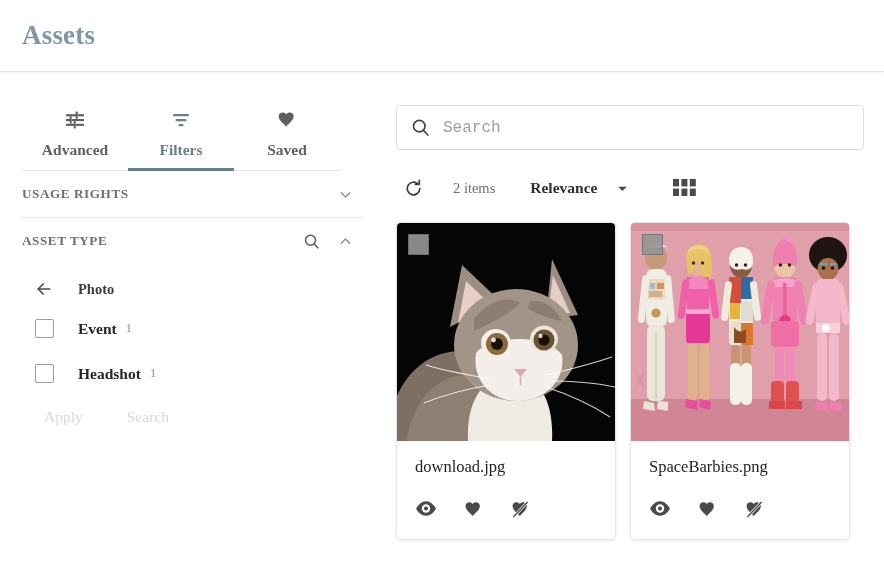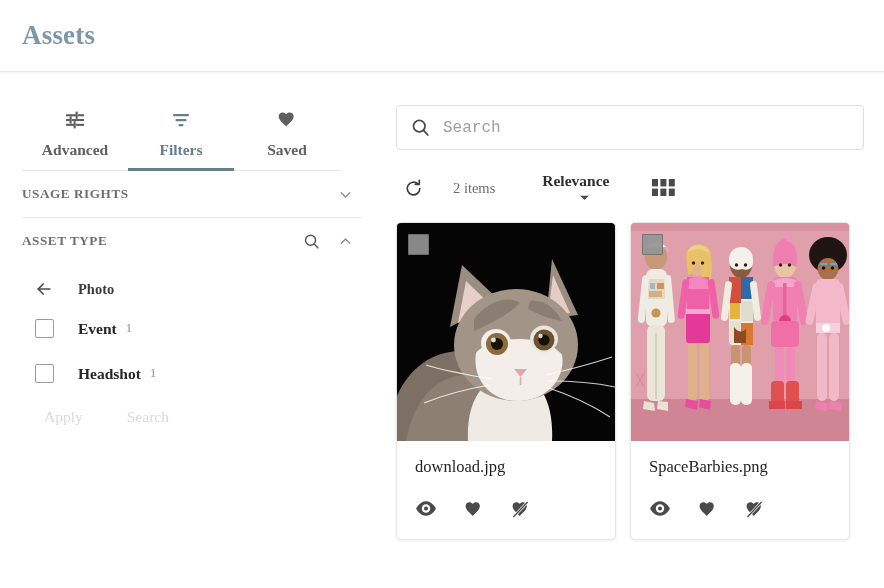--- a/index.html
+++ b/index.html
@@ -223,23 +223,22 @@
     cursor: pointer;
   }
   #item-count {
     font-size: 14.5px;
     color: #6d6d6d;
     margin-left: 23px;
   }
   #sort-control {
     display: flex;
     align-items: center;
-    margin-left: 47px;
-    cursor: pointer;
-    flex-direction: column;
+    margin-left: 35px;
+    cursor: pointer;
   }
   #sort-value {
     font-size: 15.5px;
     font-weight: bold;
     color: #2f2f2f;
   }
   #sort-caret { margin-left: 18px; color: #4a4a4a; display:flex; }
   #view-toggle {
     margin-left: 43px;
     display: flex;

